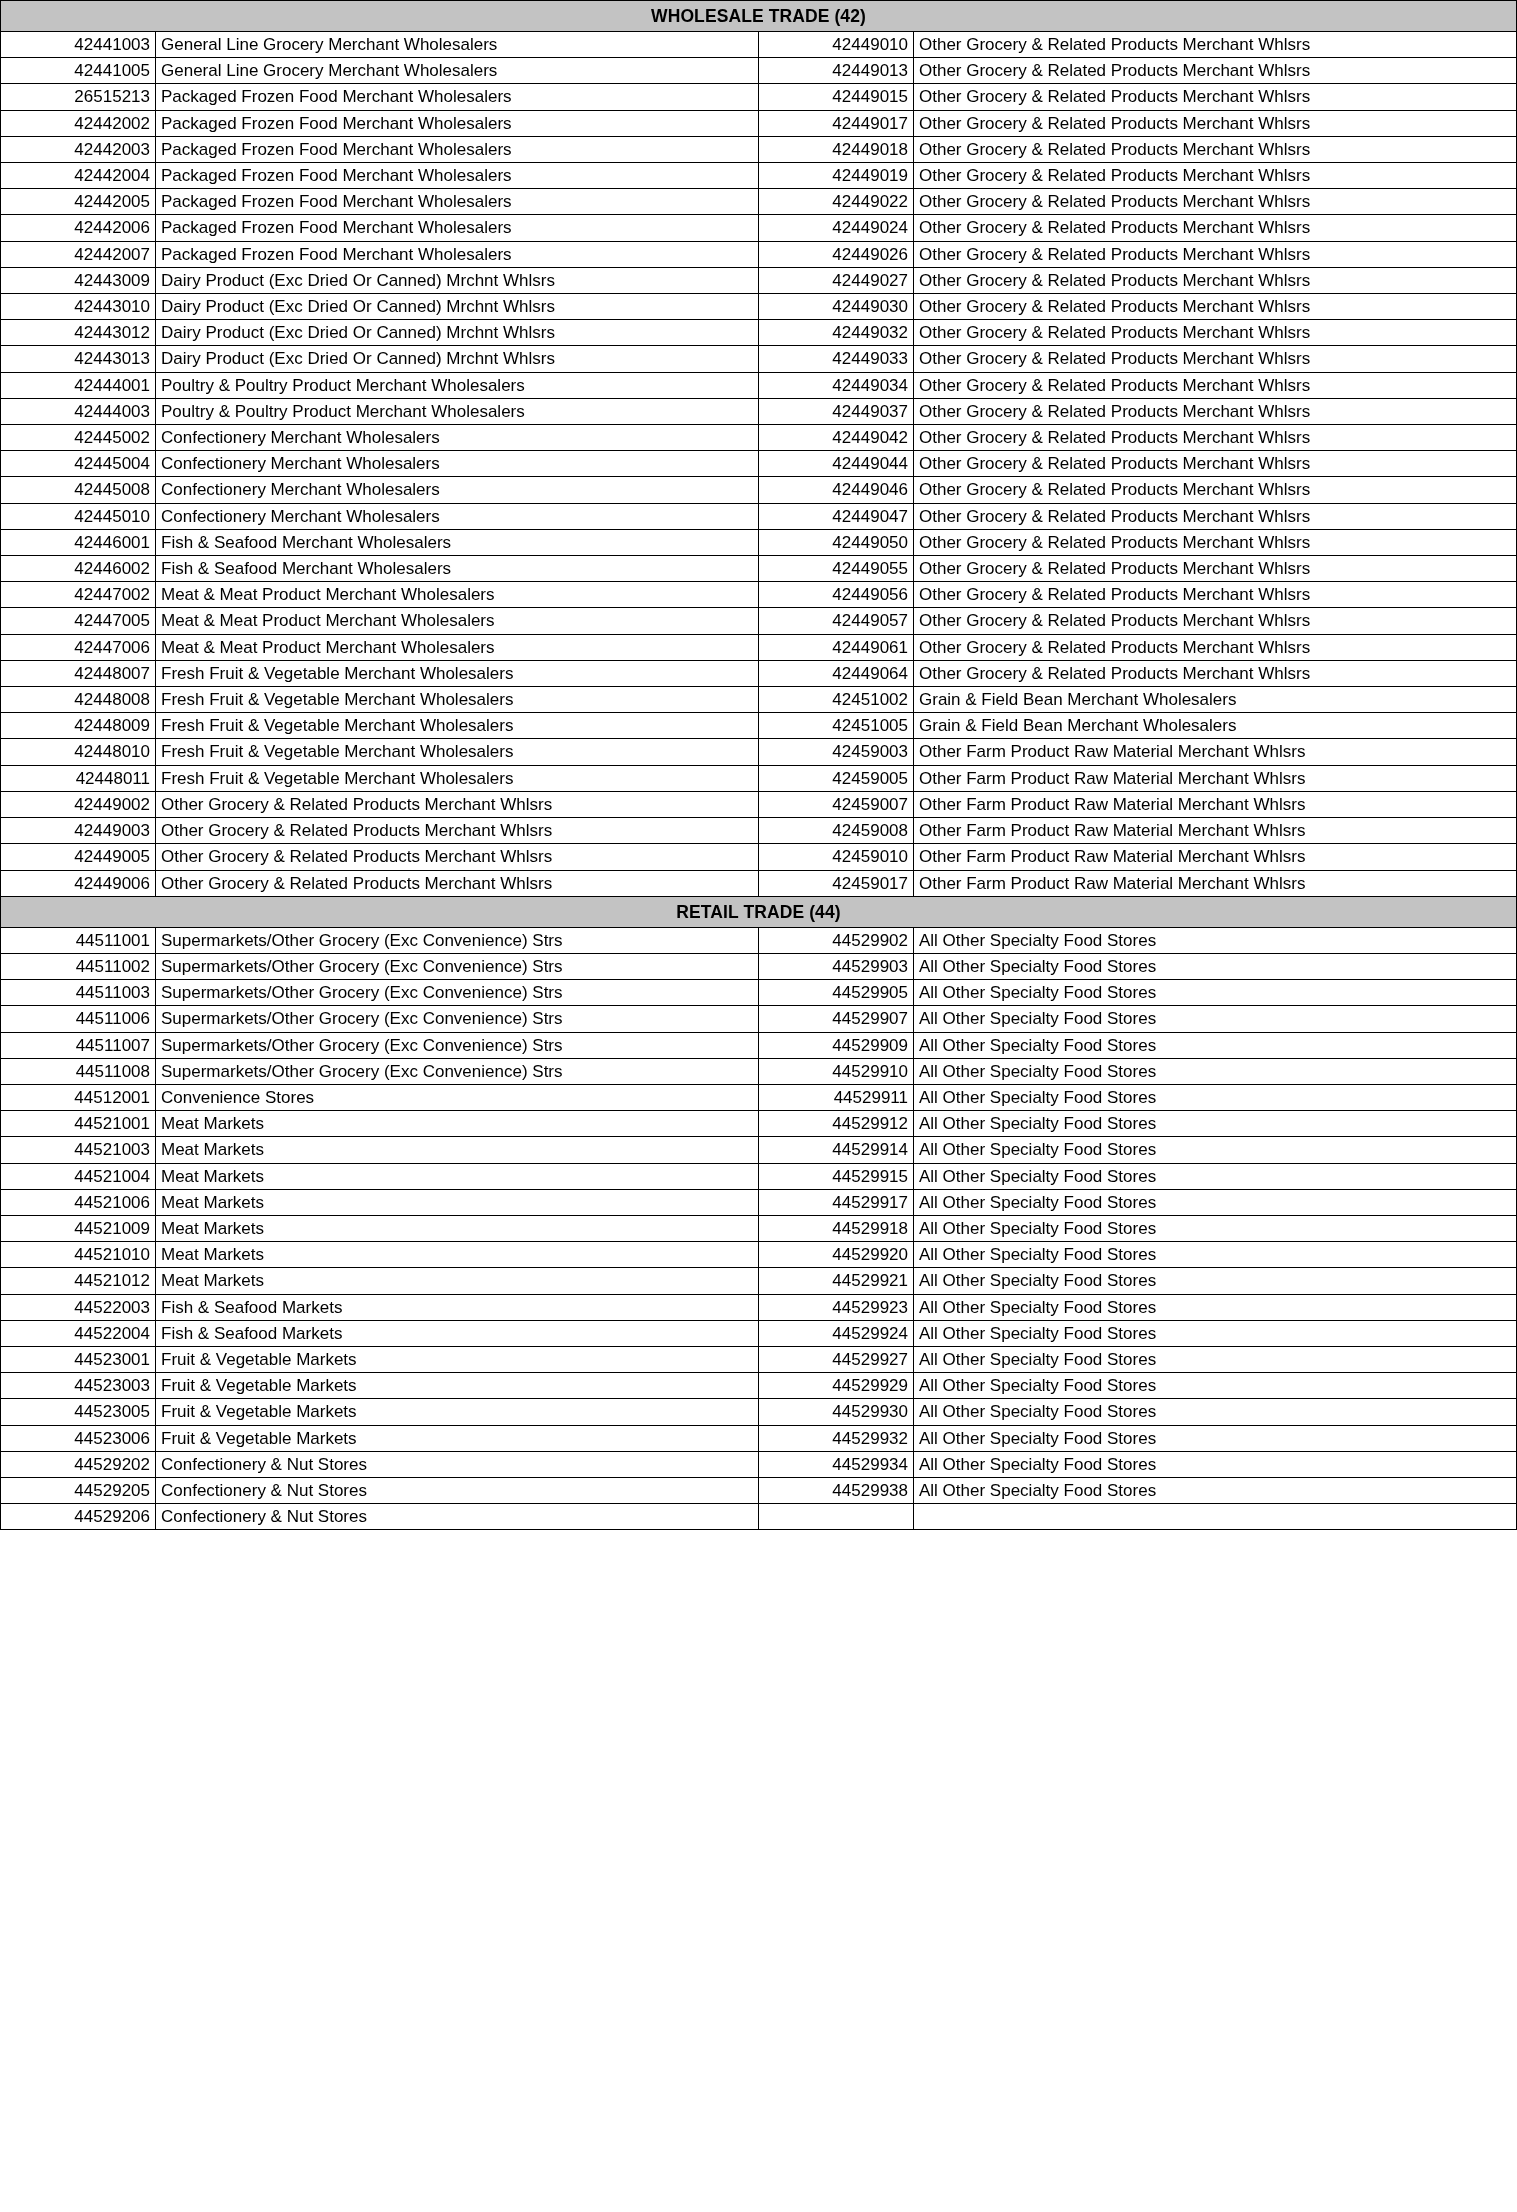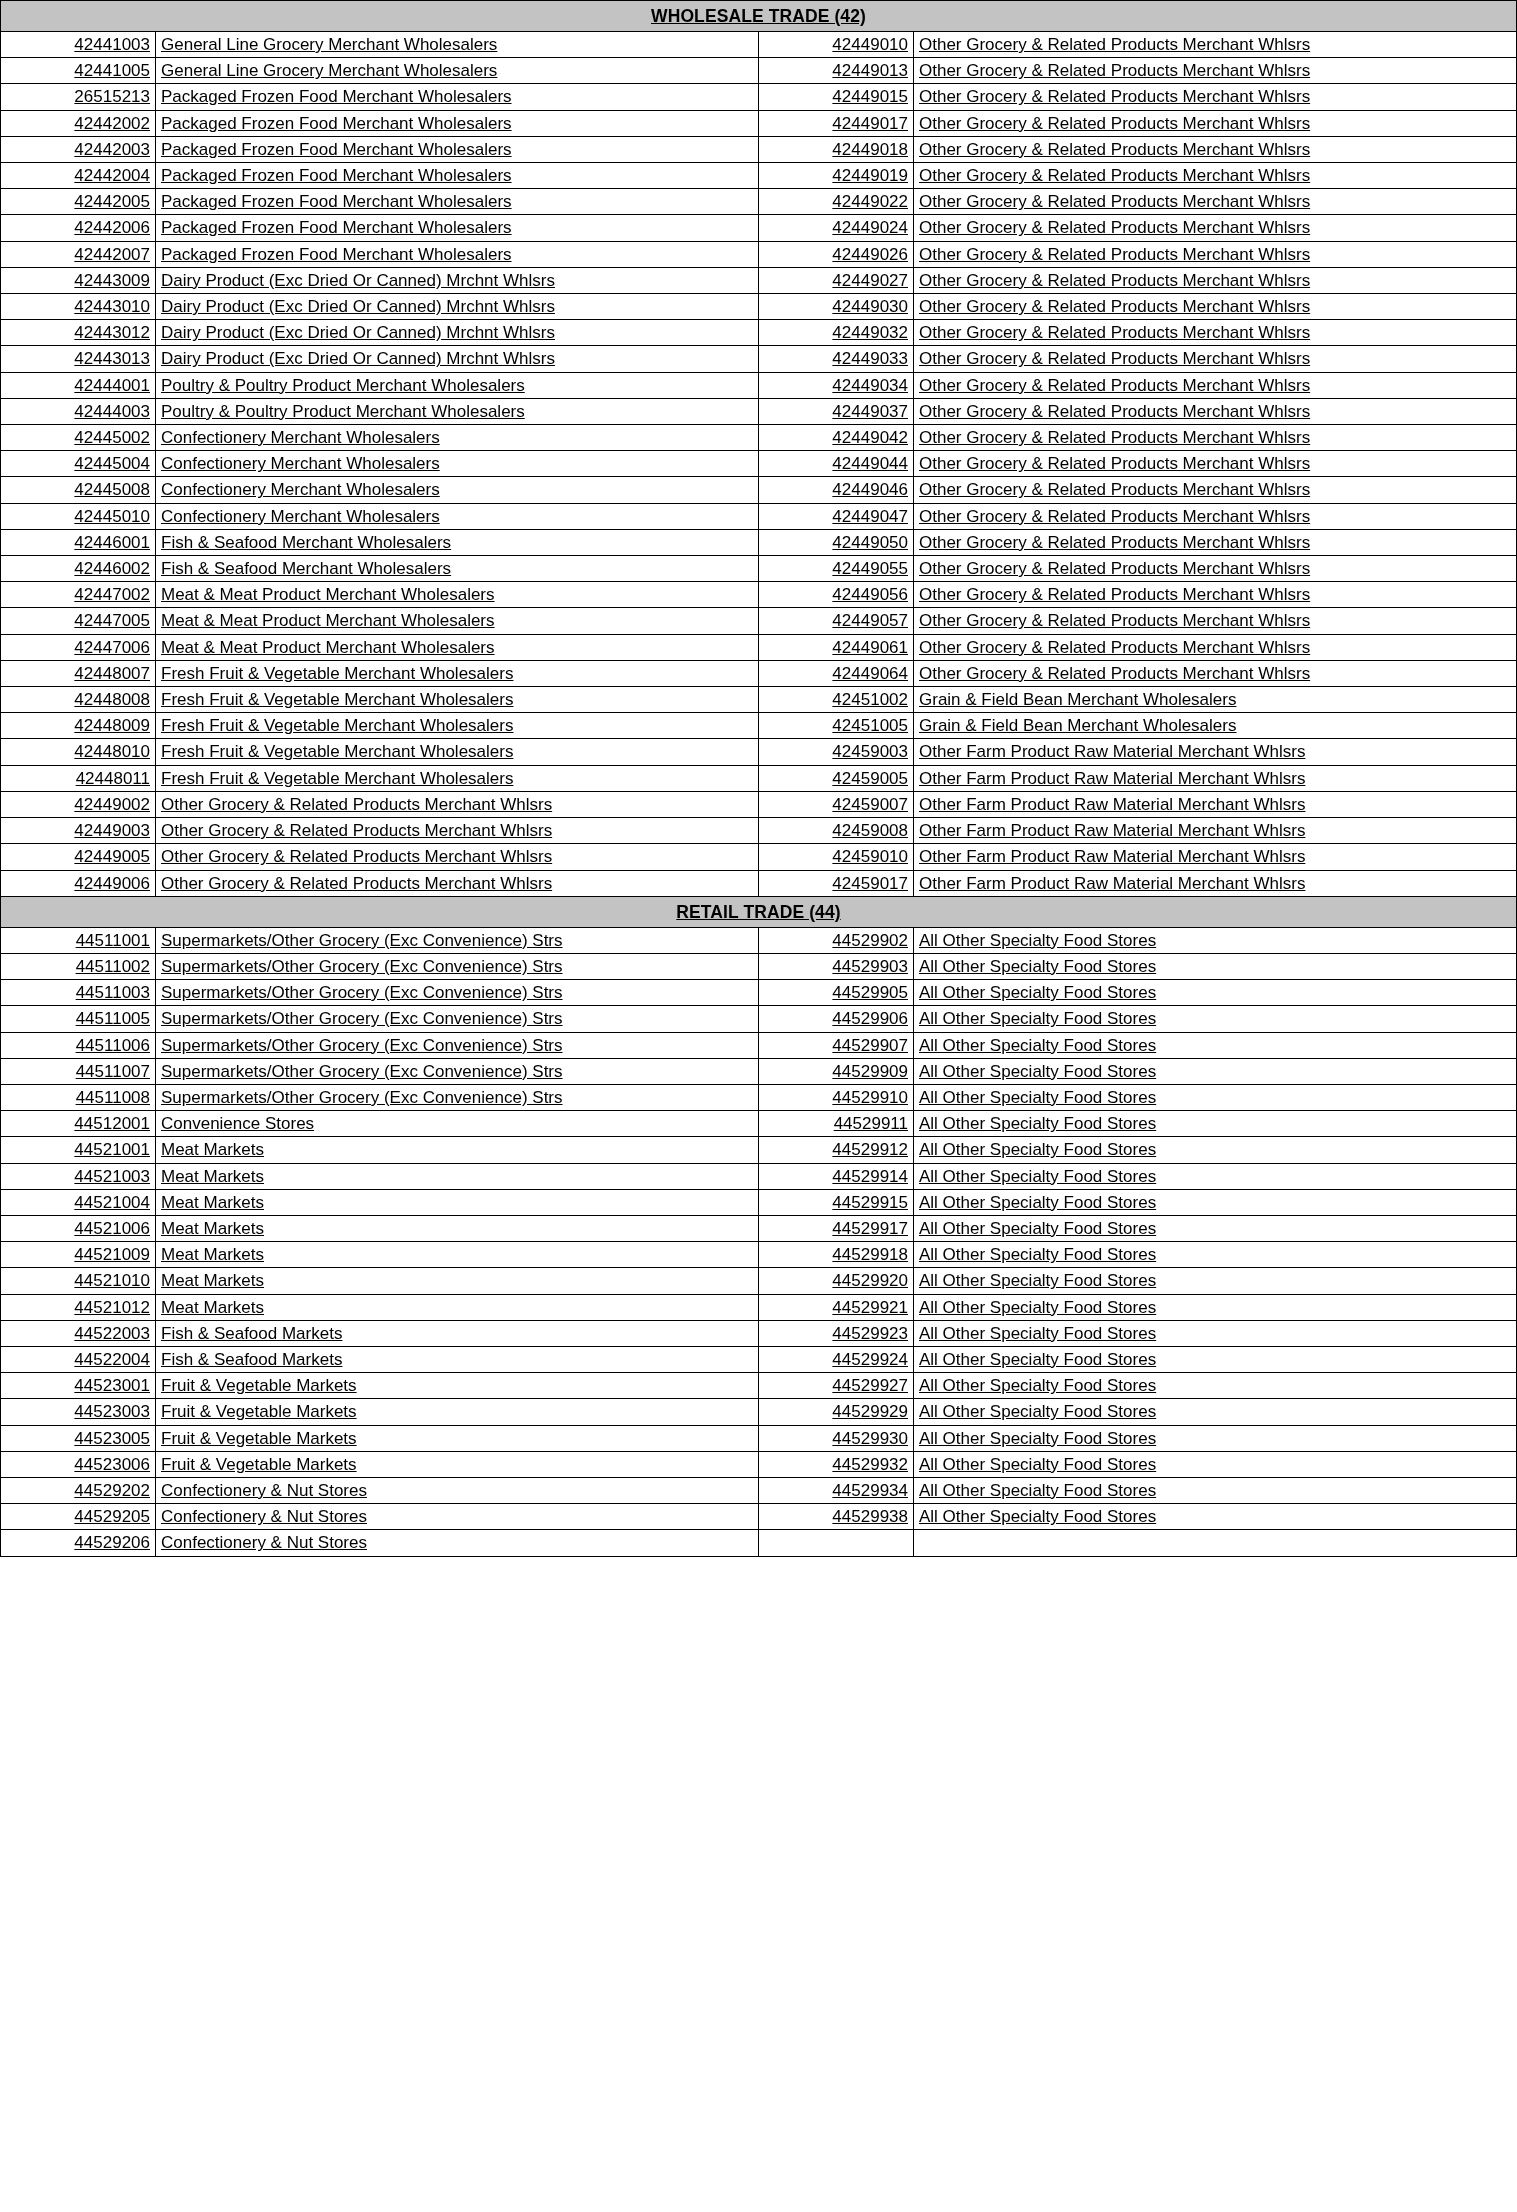--- a/index.html
+++ b/index.html
@@ -9,21 +9,20 @@
   }
   body {
     font-family: "Liberation Sans", sans-serif;
     width: 1517px;
     color: #000000;
   }
   .sheet {
     width: 1517px;
     box-sizing: border-box;
     padding: 0;
-    text-decoration: underline;
   }
   table.code-table {
     width: 1517px;
     border-collapse: collapse;
     table-layout: fixed;
   }
   table.code-table col.c-code  { width: 155px; }
   table.code-table col.c-label { width: 603px; }
 
   td, th {
@@ -297,26 +296,20 @@
           <td class="cell-code">44529903</td>
           <td class="cell-label">All Other Specialty Food Stores</td>
         </tr>
         <tr class="data-row">
           <td class="cell-code">44511003</td>
           <td class="cell-label">Supermarkets/Other Grocery (Exc Convenience) Strs</td>
           <td class="cell-code">44529905</td>
           <td class="cell-label">All Other Specialty Food Stores</td>
         </tr>
         <tr class="data-row">
-          <td class="cell-code">44511005</td>
-          <td class="cell-label">Supermarkets/Other Grocery (Exc Convenience) Strs</td>
-          <td class="cell-code">44529906</td>
-          <td class="cell-label">All Other Specialty Food Stores</td>
-        </tr>
-        <tr class="data-row">
           <td class="cell-code">44511006</td>
           <td class="cell-label">Supermarkets/Other Grocery (Exc Convenience) Strs</td>
           <td class="cell-code">44529907</td>
           <td class="cell-label">All Other Specialty Food Stores</td>
         </tr>
         <tr class="data-row">
           <td class="cell-code">44511007</td>
           <td class="cell-label">Supermarkets/Other Grocery (Exc Convenience) Strs</td>
           <td class="cell-code">44529909</td>
           <td class="cell-label">All Other Specialty Food Stores</td>

